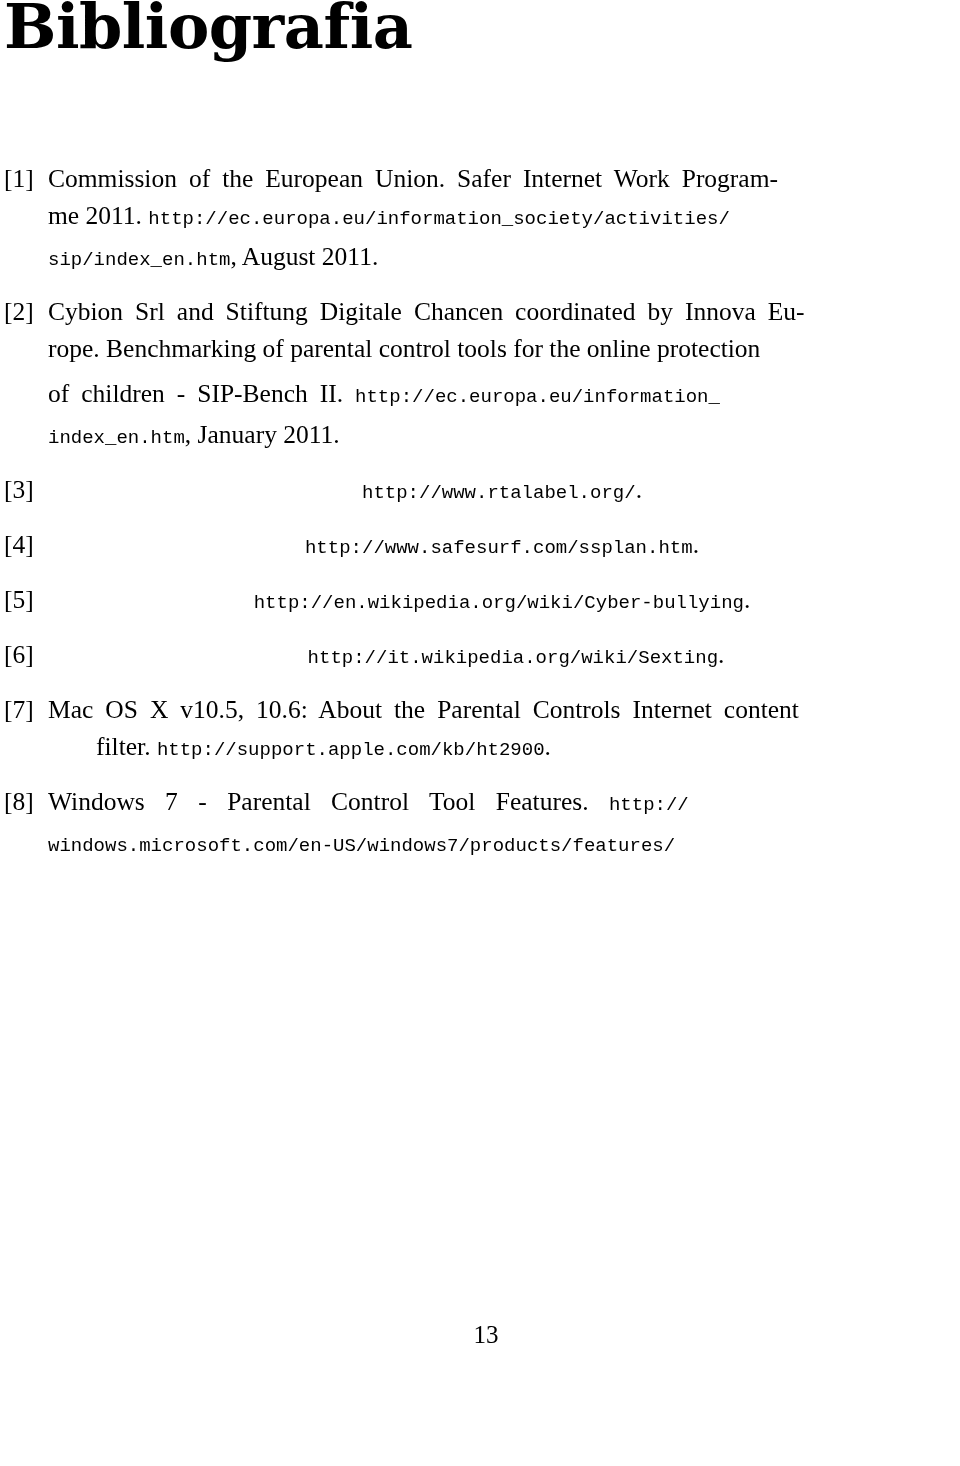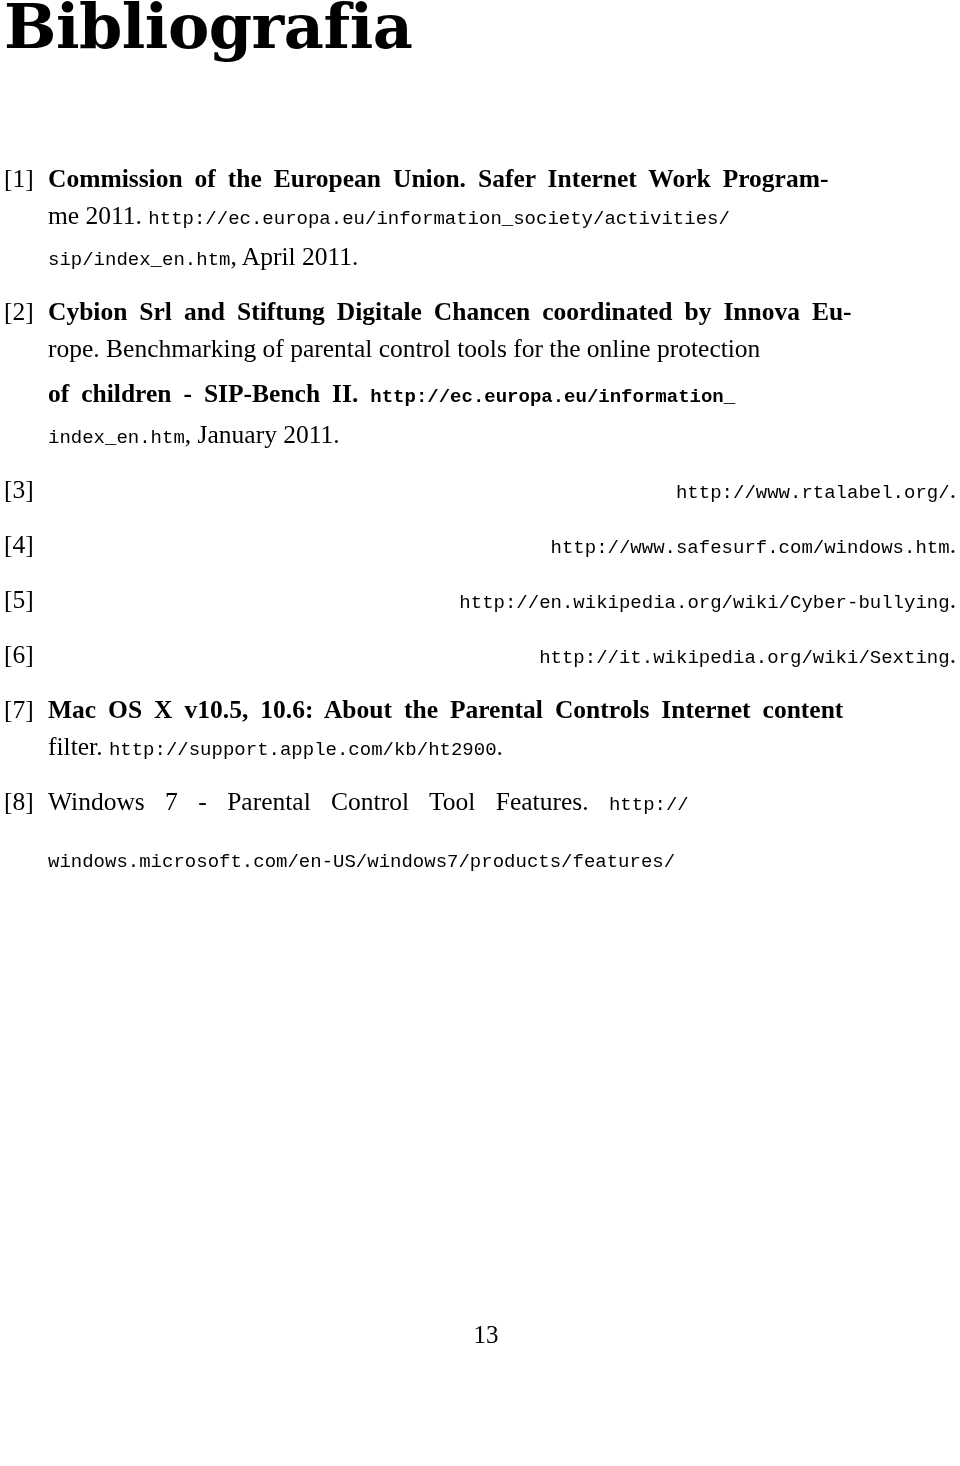--- a/index.html
+++ b/index.html
@@ -78,24 +78,24 @@
     font-family: "Liberation Mono", "DejaVu Sans Mono", monospace;
     font-size: 19px;
     letter-spacing: 0px;
     word-break: break-all;
   }
 
   
   .ref.url-only {
     text-align: left;
   }
-  .ref.url-only .ref-body { text-align: right; }
+  .ref.url-only .ref-body { text-align: center; }
 
   
-  .loose { word-spacing: 0.22em; font-weight: bold; }
+  .loose { word-spacing: 0.22em; }
   .looser { word-spacing: 0.55em; }
 
   
   .page-number {
     position: absolute;
     bottom: 26px;
     left: 6px;
     width: 960px;
     text-align: center;
     font-size: 25px;
@@ -109,67 +109,67 @@
 <div class="page">
 
   <h1 class="doc-title">Bibliografia</h1>
 
   <div class="biblio">
       <div class="ref">
         <span class="ref-label">[1]</span>
         <span class="ref-body">
           <span class="loose" style="display: block; white-space: nowrap;"><span>Commission of the European Union. Safer Internet Work Program-</span></span>
           <span style="display: block; white-space: nowrap;"><span>me 2011. </span><span class="tt">http://ec.europa.eu/information_society/activities/</span></span>
-          <span style="display: block; white-space: nowrap;"><span class="tt">sip/index_en.htm</span><span>, April 2011.</span></span>
+          <span style="display: block; white-space: nowrap;"><span class="tt">sip/index_en.htm</span><span>, August 2011.</span></span>
         </span>
       </div>
       <div class="ref">
         <span class="ref-label">[2]</span>
         <span class="ref-body">
           <span class="loose" style="display: block; white-space: nowrap;"><span>Cybion Srl and Stiftung Digitale Chancen coordinated by Innova Eu-</span></span>
           <span style="display: block; white-space: nowrap;"><span>rope. Benchmarking of parental control tools for the online protection</span></span>
           <span class="loose" style="display: block; white-space: nowrap; margin-top: 8px;"><span>of children - SIP-Bench II. </span><span class="tt">http://ec.europa.eu/information_</span></span>
           <span style="display: block; white-space: nowrap;"><span class="tt">index_en.htm</span><span>, January 2011.</span></span>
         </span>
       </div>
       <div class="ref url-only">
         <span class="ref-label">[3]</span>
         <span class="ref-body">
           <span style="display: block; white-space: nowrap;"><span class="tt">http://www.rtalabel.org/</span><span>.</span></span>
         </span>
       </div>
       <div class="ref url-only">
         <span class="ref-label">[4]</span>
         <span class="ref-body">
-          <span style="display: block; white-space: nowrap;"><span class="tt">http://www.safesurf.com/windows.htm</span><span>.</span></span>
+          <span style="display: block; white-space: nowrap;"><span class="tt">http://www.safesurf.com/ssplan.htm</span><span>.</span></span>
         </span>
       </div>
       <div class="ref url-only">
         <span class="ref-label">[5]</span>
         <span class="ref-body">
           <span style="display: block; white-space: nowrap;"><span class="tt">http://en.wikipedia.org/wiki/Cyber-bullying</span><span>.</span></span>
         </span>
       </div>
       <div class="ref url-only">
         <span class="ref-label">[6]</span>
         <span class="ref-body">
           <span style="display: block; white-space: nowrap; margin-left: 28px;"><span class="tt">http://it.wikipedia.org/wiki/Sexting</span><span>.</span></span>
         </span>
       </div>
       <div class="ref">
         <span class="ref-label">[7]</span>
         <span class="ref-body">
           <span class="loose" style="display: block; white-space: nowrap;"><span>Mac OS X v10.5, 10.6: About the Parental Controls Internet content</span></span>
-          <span style="display: block; white-space: nowrap;"><span>filter. </span><span class="tt">http://support.apple.com/kb/ht2900</span><span>.</span></span>
+          <span style="display: block; white-space: nowrap; margin-left: 48px;"><span>filter. </span><span class="tt">http://support.apple.com/kb/ht2900</span><span>.</span></span>
         </span>
       </div>
       <div class="ref">
         <span class="ref-label">[8]</span>
         <span class="ref-body">
           <span class="looser" style="display: block; white-space: nowrap;"><span>Windows 7 - Parental Control Tool Features. </span><span class="tt">http://</span></span>
-          <span style="display: block; white-space: nowrap; margin-top: 16px;"><span class="tt">windows.microsoft.com/en-US/windows7/products/features/</span></span>
+          <span style="display: block; white-space: nowrap;"><span class="tt">windows.microsoft.com/en-US/windows7/products/features/</span></span>
         </span>
       </div>
     </div>
 
   <div class="page-number">13</div>
 
 </div>
 
 </body></html>

